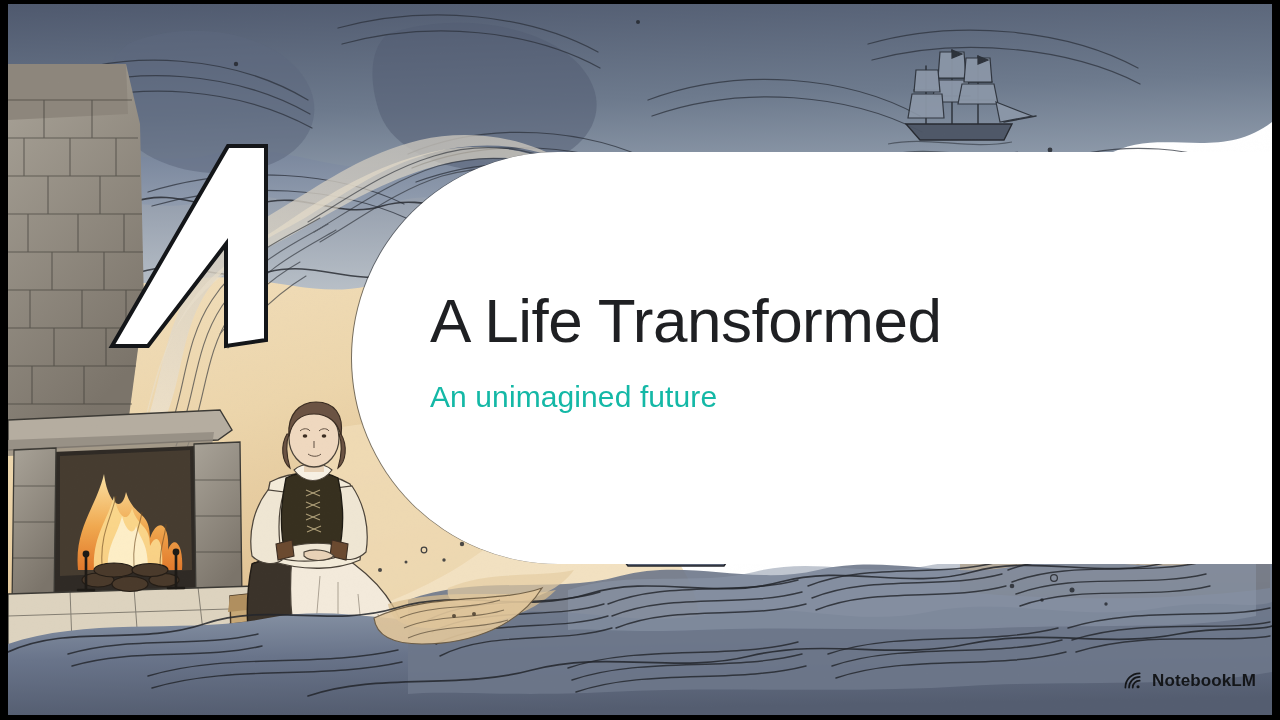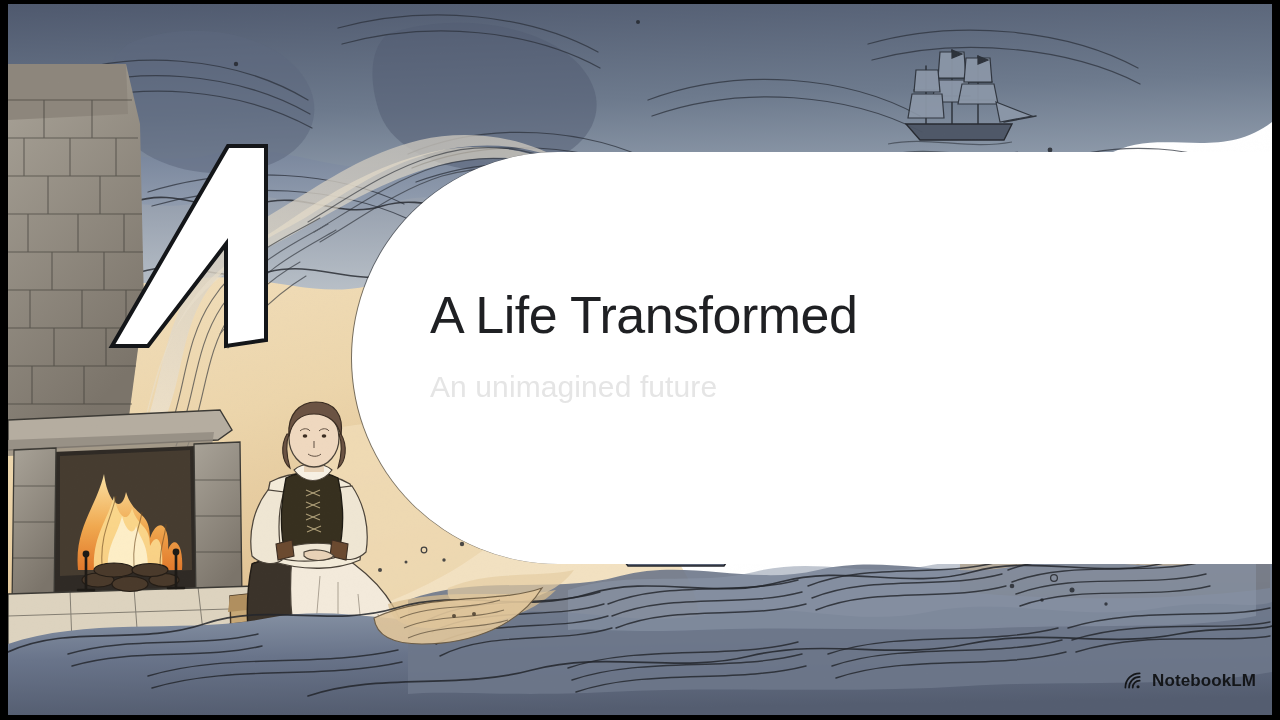--- a/index.html
+++ b/index.html
@@ -68,34 +68,34 @@
   
   #textblock {
     position: absolute;
     left: 430px;
     top: 288px;
     width: 720px;
     z-index: 30;
   }
   #title {
     font-family: "Liberation Sans", sans-serif;
-    font-size: 52px;
+    font-size: 62px;
     font-weight: 300;
     letter-spacing: -0.5px;
     color: #1f2023;
     line-height: 1.05;
     white-space: nowrap;
     margin: 0;
   }
   #subtitle {
     font-family: "Liberation Sans", sans-serif;
     font-size: 30px;
     font-weight: 400;
     letter-spacing: 0.1px;
-    color: #e5e5e5;
+    color: #14b8a6;
     line-height: 1.2;
     margin: 26px 0 0 0;
     white-space: nowrap;
   }
 
   
   #brand {
     position: absolute;
     right: 24px;
     bottom: 28px;

